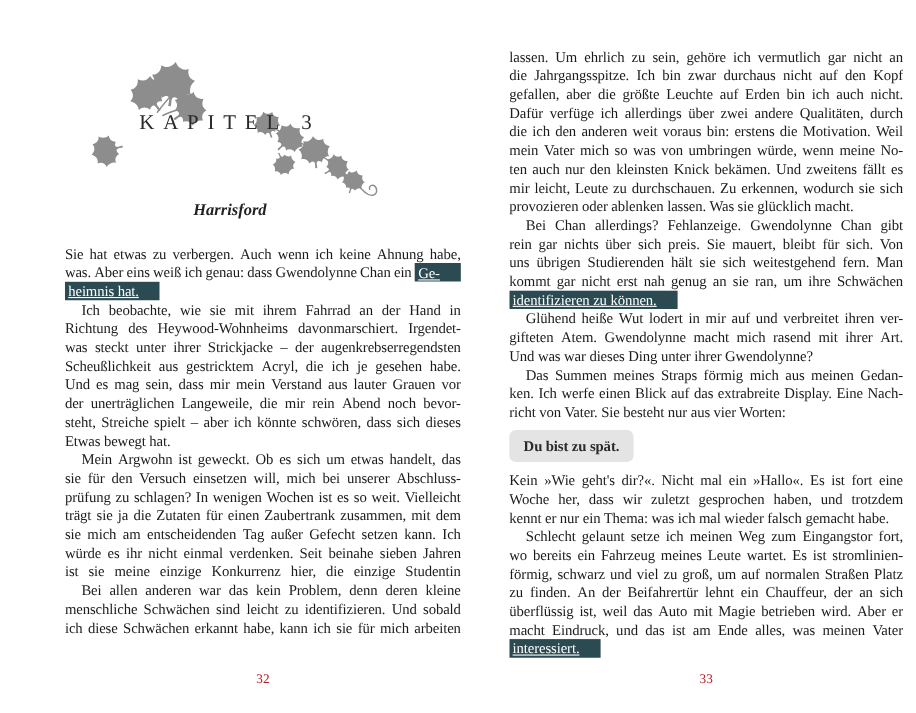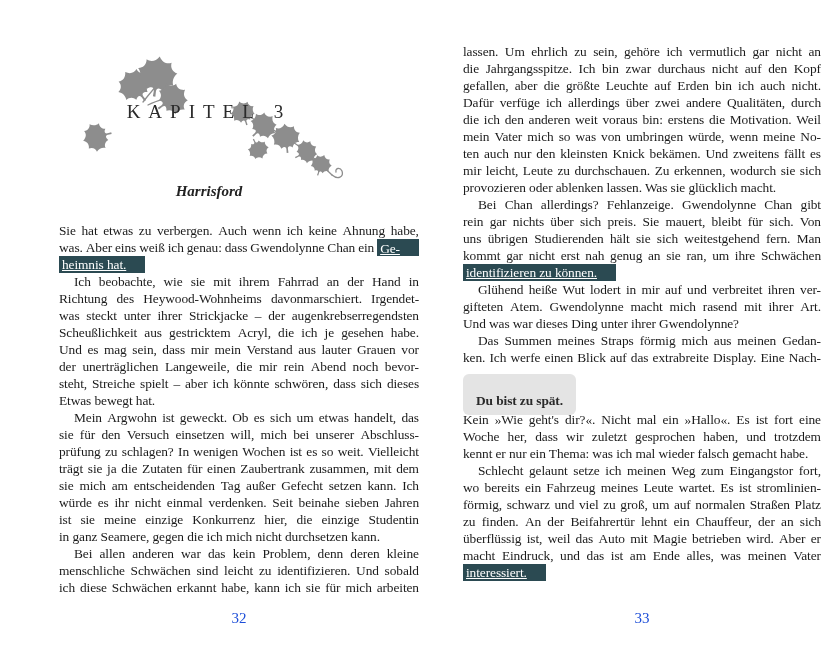--- a/index.html
+++ b/index.html
@@ -43,26 +43,26 @@
     height:17px;line-height:17px;overflow:hidden;white-space:nowrap;
   }
   .jline.indent{padding-left:15px;}
   .bline{height:17px;line-height:17px;overflow:hidden;text-align:left;white-space:nowrap;}
 
   .hl{background:var(--hl-bg);color:var(--hl-fg);padding:1px 19px 2px 3px;text-decoration:underline;}
 
   .message-wrap{margin:8px 0;height:29px;}
   .message{
     display:inline-block;background:var(--msg-bg);border-radius:6px;
-    padding:18px 13px 6px 13px;font-weight:bold;font-size:13.4px;line-height:17px;color:#2a2a2a;
+    padding:6px 13px 6px 13px;font-weight:bold;font-size:13.4px;line-height:17px;color:#2a2a2a;
   }
 
   .page-number{
     position:absolute;left:0;top:610px;width:100%;text-align:center;
-    font-size:15px;color:#1d4ed8;
+    font-size:12px;color:#b91c1c;
   }
 </style>
 </head>
 <body>
 
 <div class="spread">
 
   <div class="page left">
 
     <svg class="ornament" viewBox="0 0 330 135" aria-hidden="true">
@@ -280,21 +280,20 @@
           <span>ist</span>
           <span>sie</span>
           <span>meine</span>
           <span>einzige</span>
           <span>Konkurrenz</span>
           <span>hier,</span>
           <span>die</span>
           <span>einzige</span>
           <span>Studentin</span>
         </div>
-        <div class="bline"><span>in ganz Seamere, gegen die ich mich nicht durchsetzen kann.</span></div>
         <div class="jline indent">
           <span>Bei</span>
           <span>allen</span>
           <span>anderen</span>
           <span>war</span>
           <span>das</span>
           <span>kein</span>
           <span>Problem,</span>
           <span>denn</span>
           <span>deren</span>
@@ -524,20 +523,21 @@
             <span>werfe</span>
             <span>einen</span>
             <span>Blick</span>
             <span>auf</span>
             <span>das</span>
             <span>extrabreite</span>
             <span>Display.</span>
             <span>Eine</span>
             <span>Nach-</span>
           </div>
+          <div class="bline"><span>richt von Vater. Sie besteht nur aus vier Worten:</span></div>
         </div>
       <div class="message-wrap">
         <span class="message">Du bist zu spät.</span>
       </div>
       <div>
           <div class="jline">
             <span>Kein</span>
             <span>»Wie</span>
             <span>geht's</span>
             <span>dir?«.</span>

